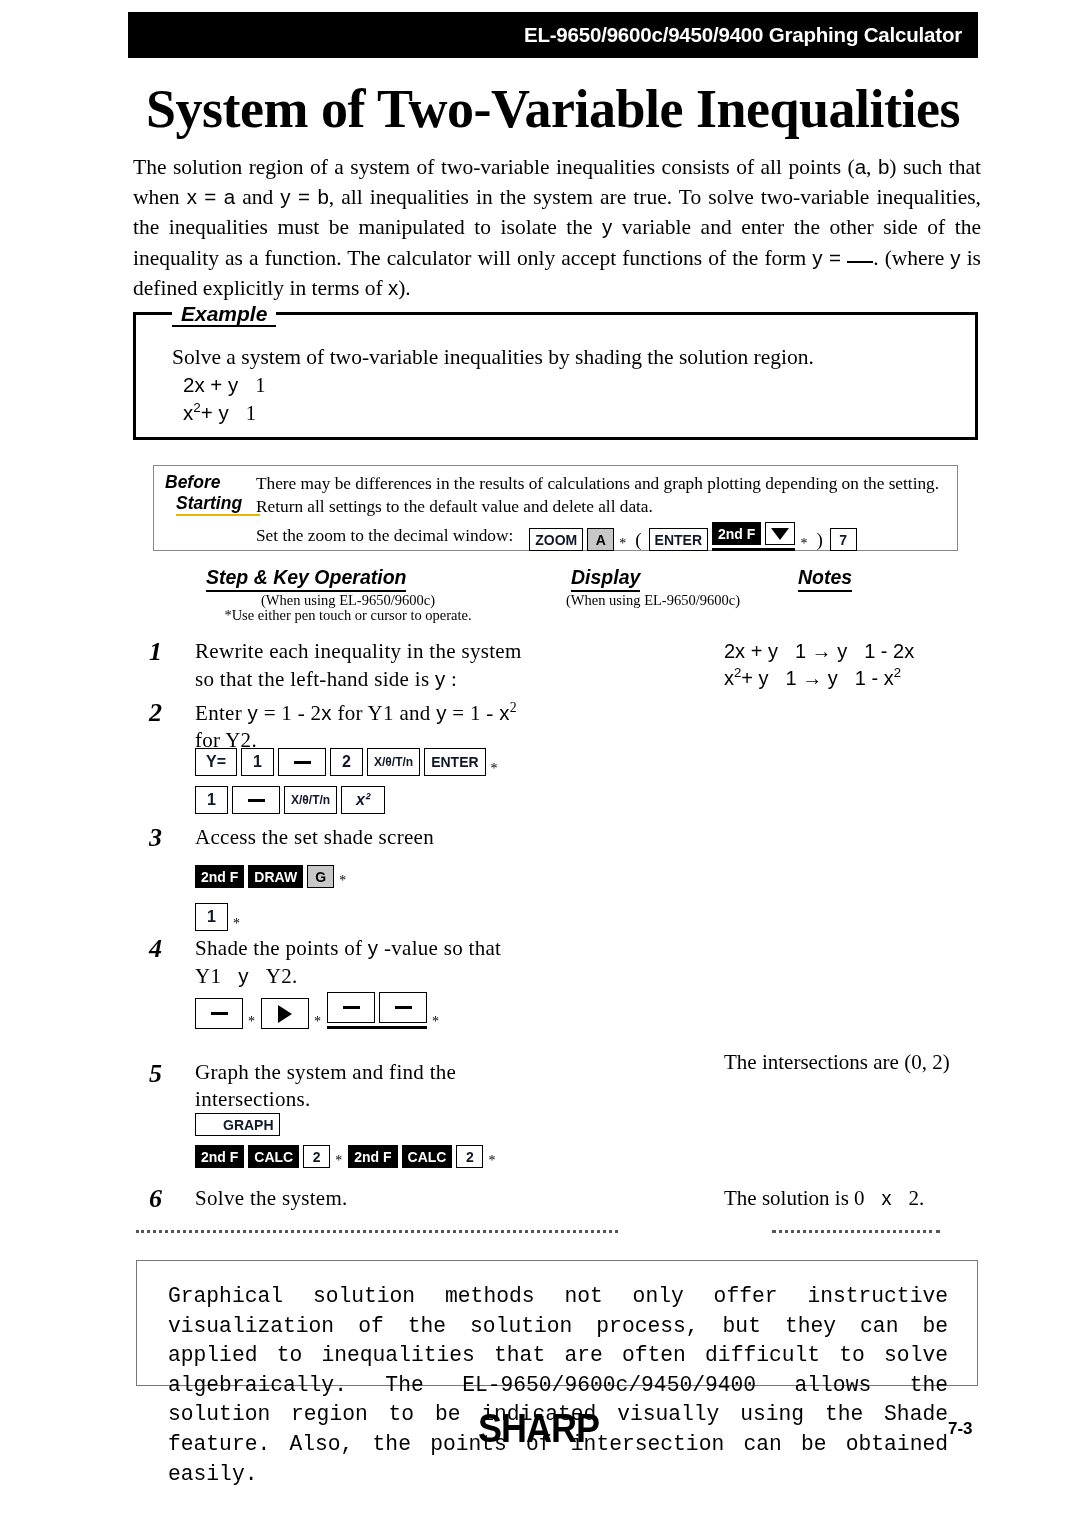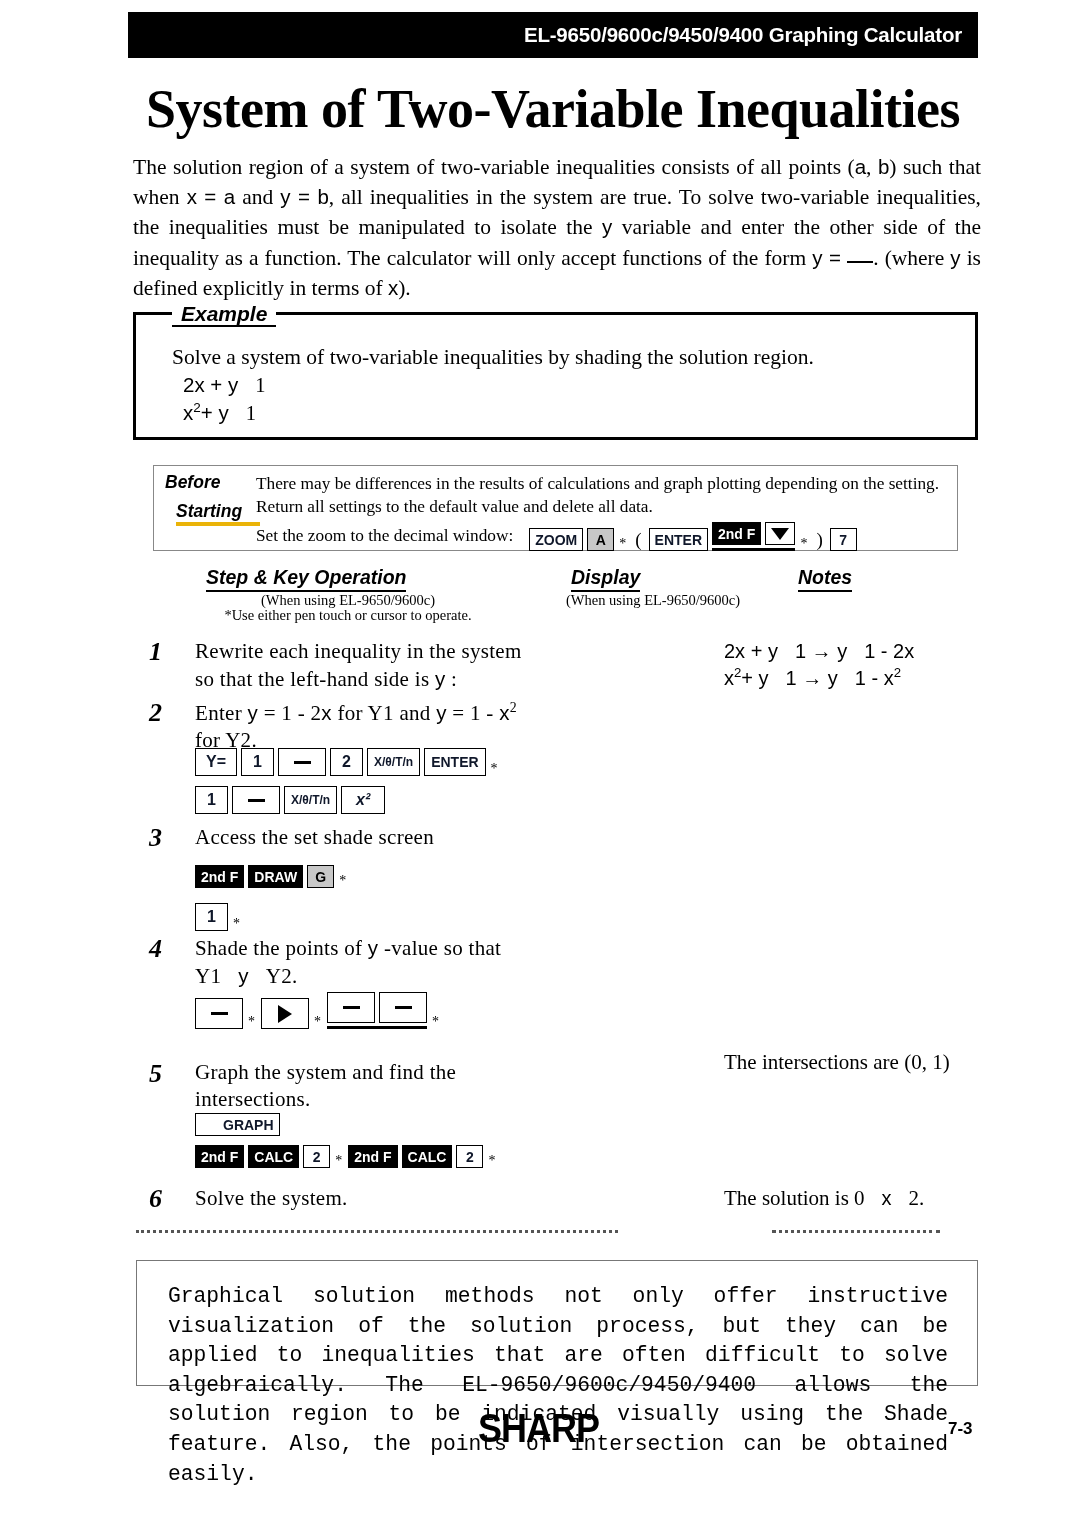--- a/index.html
+++ b/index.html
@@ -125,23 +125,22 @@
     top: 472px;
     font-family: "Liberation Sans", sans-serif;
     font-style: italic;
     font-weight: bold;
     font-size: 17.5px;
     line-height: 21px;
   }
   .before-label .l2 {
     display: block;
     margin-left: 11px;
-    border-bottom: 4px solid #eab308;
+    border-bottom: 2px solid #eab308;
     width: 84px;
-    margin-top: 8px;
   }
   .before-lines {
     position: absolute;
     left: 256px;
     top: 473px;
     width: 690px;
     font-size: 17.3px;
     line-height: 22.5px;
   }
   .bl-row { display: flex; align-items: center; flex-wrap: nowrap; }
@@ -415,21 +414,21 @@
       <span class="star">*</span>
     </span>
   </div>
 
   <span class="step-num" style="left:149px; top:1059px;">5</span>
   <div class="step-txt" style="left:195px; top:1059px; width:420px;">
     <div>Graph the system and find the</div>
     <div>intersections.</div>
   </div>
   <div class="disp-txt" style="left:724px; top:1049px; width:260px;">
-    <div>The intersections are (0, 1)</div>
+    <div>The intersections are (0, 2)</div>
   </div>
   <div class="keys-row" style="left:195px; top:1113px;">
     <span class="key white k-sm" style="min-width:44px;padding-left:27px;">GRAPH</span>
   </div>
   <div class="keys-row" style="left:195px; top:1145px;">
     <span class="kgroup">
       <span class="key black k-sm">2nd F</span>
       <span class="key black k-sm">CALC</span>
       <span class="key white k-sm">2</span>
       <span class="star">*</span>

